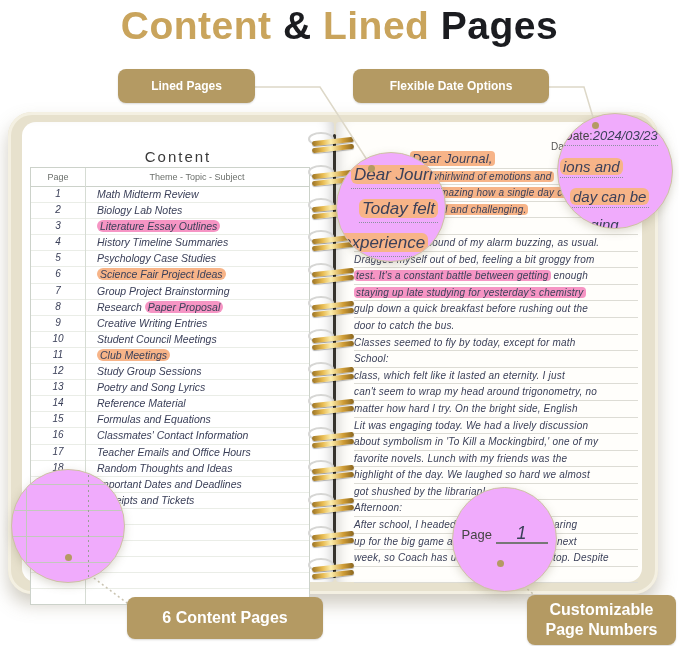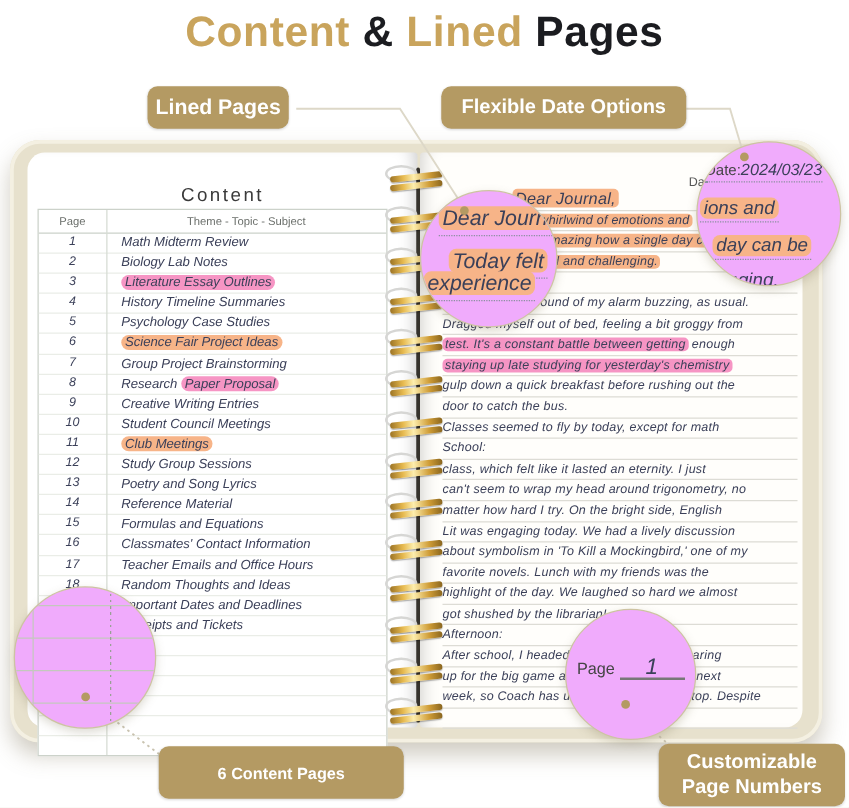--- a/index.html
+++ b/index.html
@@ -2,31 +2,31 @@
 <html><head>
 <meta charset="utf-8">
 <style>
   html,body{margin:0;padding:0;background:#fff;}
   #canvas{position:relative;width:679px;height:646px;overflow:hidden;background:#fff;
           font-family:"Liberation Sans",sans-serif;}
   .hand{font-family:cursive,sans-serif;font-style:italic;color:#3b4059;}
 
   
   #title{position:absolute;top:0;left:0;width:100%;text-align:center;margin:0;
-         font-size:34px;font-weight:bold;letter-spacing:.5px;line-height:52px;color:#1b1c20;}
+         font-size:39px;font-weight:bold;letter-spacing:.5px;line-height:52px;color:#1b1c20;}
   #title span{white-space:pre;}
   #title .gold{color:#c9a45c;}
 
   
   .badge{position:absolute;background:#b49a63;color:#fff;font-weight:bold;border-radius:8px;
          display:flex;align-items:center;justify-content:center;text-align:center;z-index:10;
          box-shadow:0 1px 2px rgba(0,0,0,.15);}
-  #badge-lined{left:118px;top:69px;width:113px;height:34px;font-size:17px;}
-  #badge-date{left:353px;top:69px;width:196px;height:34px;font-size:16px;}
-  #badge-content{left:127px;top:597px;width:196px;height:42px;font-size:13px;}
+  #badge-lined{left:118px;top:69px;width:137px;height:34px;font-size:12px;}
+  #badge-date{left:353px;top:69px;width:196px;height:34px;font-size:12px;}
+  #badge-content{left:127px;top:597px;width:196px;height:42px;font-size:16px;}
   #badge-custom{left:527px;top:595px;width:149px;height:50px;font-size:16px;line-height:20px;flex-direction:column;text-align:right;}
 
   
   #connectors{position:absolute;left:0;top:0;z-index:6;pointer-events:none;}
 
   
   #book{position:absolute;left:8px;top:112px;width:650px;height:482px;background:#e7e1cd;
         border-radius:24px;z-index:1;
         box-shadow:0 10px 18px rgba(120,110,80,.35), inset 0 0 0 3px #f4f0e2;}
   .page{position:absolute;background:#fff;top:10px;height:460px;z-index:2;}
@@ -74,21 +74,21 @@
 
   
   .mag{position:absolute;background:#f0abfc;border:1.5px solid #cdc3a2;border-radius:50%;
        overflow:hidden;z-index:7;box-shadow:0 3px 8px rgba(120,110,80,.25);}
   #mag-journal{left:336px;top:152px;width:108px;height:108px;}
   #mag-date{left:557px;top:113px;width:114px;height:114px;}
   #mag-page{left:452px;top:487px;width:103px;height:103px;}
   #mag-rows{left:11px;top:469px;width:112px;height:112px;}
 
   .m1{position:absolute;white-space:nowrap;font-size:17px;border-bottom:1px dotted #8b90a0;padding-bottom:3px;}
-  #m1a{left:14px;top:12px;} #m1b{left:22px;top:46px;} #m1c{left:2px;top:64px;}
+  #m1a{left:14px;top:12px;} #m1b{left:22px;top:46px;} #m1c{left:2px;top:80px;}
 
   .m2{position:absolute;white-space:nowrap;font-size:15px;border-bottom:1px dotted #8b90a0;padding-bottom:2px;}
   #m2date{left:6px;top:14px;font-size:12px;color:#444;}
   #m2date .hand{font-size:13px;}
   #m2a{left:2px;top:44px;} #m2b{left:12px;top:74px;} #m2c{left:24px;top:102px;}
 
   #m3row{position:absolute;left:0;right:0;top:36px;text-align:center;font-size:13px;color:#444;}
   #m3row .u{display:inline-block;width:52px;border-bottom:2px solid #777;text-align:center;}
   #m3row .u .hand{font-size:18px;line-height:18px;}
 

